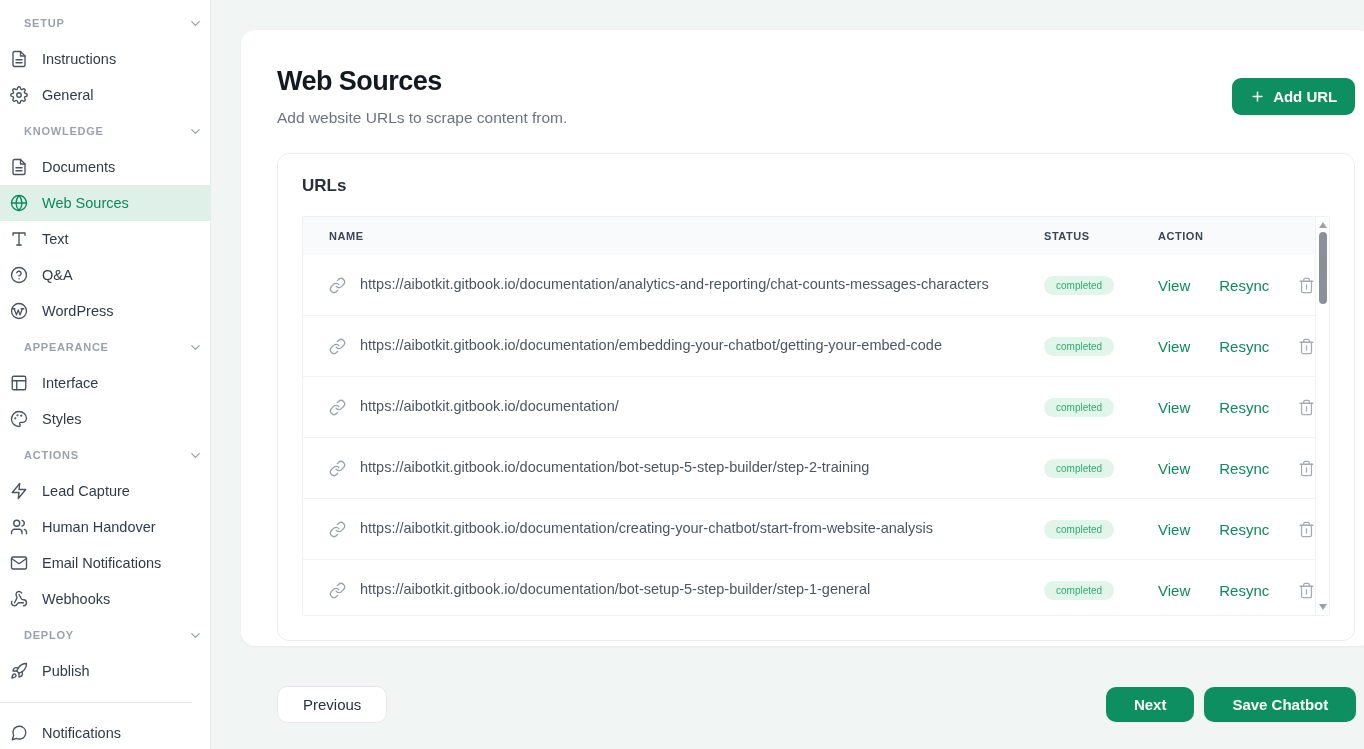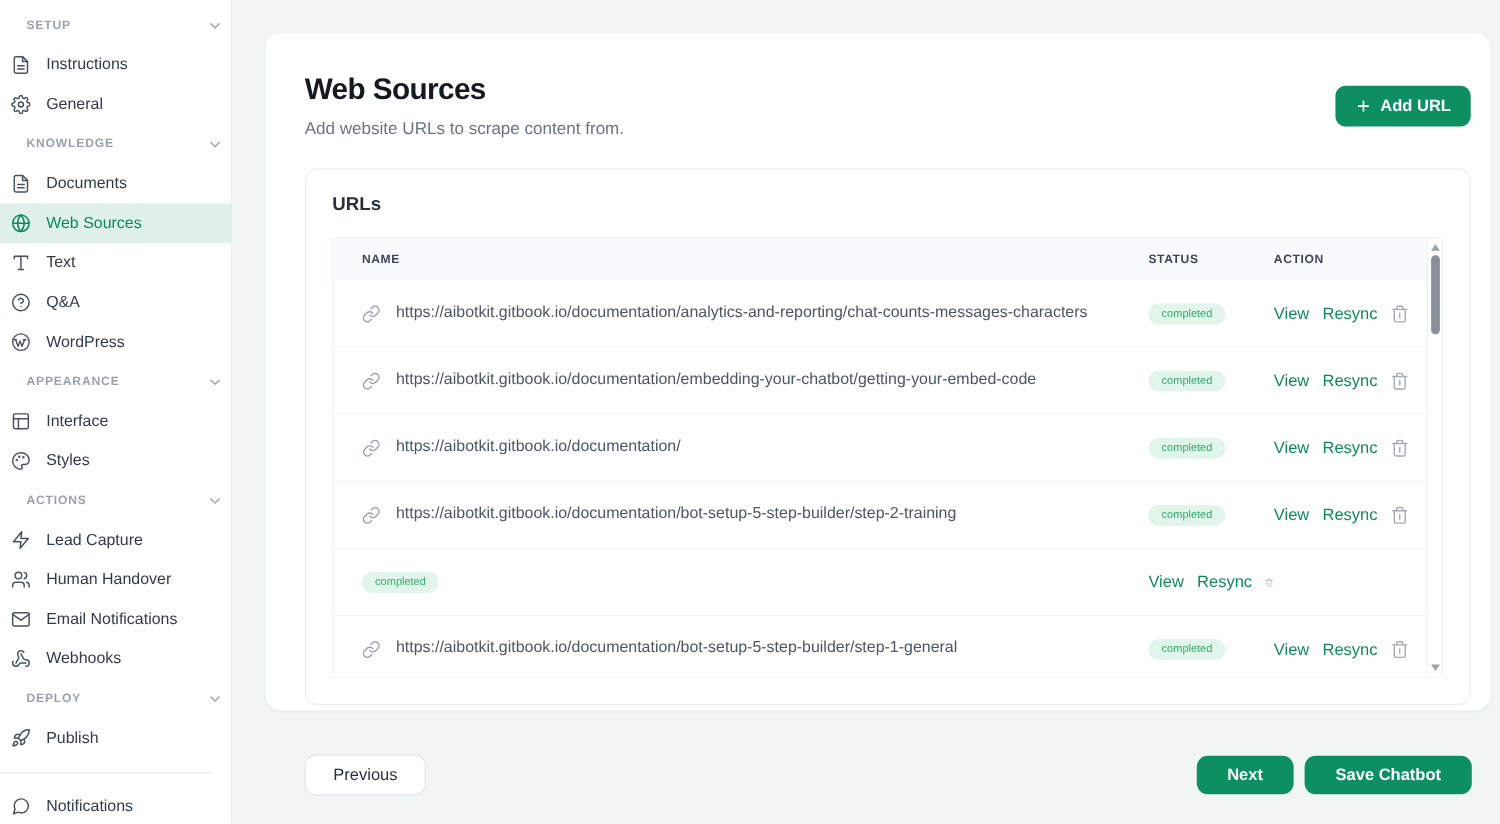--- a/index.html
+++ b/index.html
@@ -35,21 +35,21 @@
   .table-wrap { position:relative; margin-top:20px; height:400px; border:1px solid #eef1f4; border-radius:1px; overflow:hidden; background:#fff; }
   .t-inner { margin-right:14px; }
   .t-head { display:grid; grid-template-columns:715px 114px 1fr; padding-left:26px; height:38px; background:#f8fafc;
             align-items:center; font-size:11px; font-weight:700; color:#3c4657; letter-spacing:.05em; }
   .t-row { display:grid; grid-template-columns:715px 114px 1fr; padding:13px 0 13px 26px; align-items:center;
            min-height:61px; border-bottom:1px solid #f1f4f7; }
   .cell-name { display:flex; align-items:center; gap:14px; }
   .link-icon { width:17px; height:17px; color:#9aa1ab; flex:none; display:flex; }
   .url { font-size:14.5px; color:#4c5663; max-width:645px; word-break:break-all; line-height:1.5; }
   .badge { display:inline-block; background:#e1f5ea; color:#30ac6c; font-size:10px; padding:4px 12px; border-radius:999px; }
-  .cell-action { display:flex; align-items:center; gap:12px; }
+  .cell-action { display:flex; align-items:center; gap:29px; }
   .link-green { color:#0e8a5c; font-size:15px; font-weight:500; cursor:pointer; }
   .trash { width:17px; height:17px; color:#a6abb3; cursor:pointer; display:flex; }
 
   
   .sb { position:absolute; top:0; right:0; bottom:0; width:14px; background:#fff; border-left:1px solid #eef1f4; }
   .sb-up, .sb-down { position:absolute; left:3px; width:0; height:0; border-left:4px solid transparent; border-right:4px solid transparent; cursor:pointer; }
   .sb-up { top:5px; border-bottom:6px solid #9aa1ab; }
   .sb-down { bottom:5px; border-top:6px solid #9aa1ab; }
   .sb-thumb { position:absolute; top:15px; left:3px; width:8px; height:72px; background:#8a9099; border-radius:4px; cursor:pointer; }
 
@@ -464,20 +464,28 @@
               <span class="link-green">Resync</span>
               <span class="trash">
                   <svg>
                     <use href="#i-trash"></use>
                   </svg>
                 </span>
             </div>
           </div>
 
           <div class="t-row">
+            <div class="cell-name">
+              <span class="link-icon">
+                  <svg>
+                    <use href="#i-link"></use>
+                  </svg>
+                </span>
+              <span class="url">https://aibotkit.gitbook.io/documentation/creating-your-chatbot/start-from-website-analysis</span>
+            </div>
             <div><span class="badge">completed</span></div>
             <div class="cell-action">
               <span class="link-green">View</span>
               <span class="link-green">Resync</span>
               <span class="trash">
                   <svg>
                     <use href="#i-trash"></use>
                   </svg>
                 </span>
             </div>

